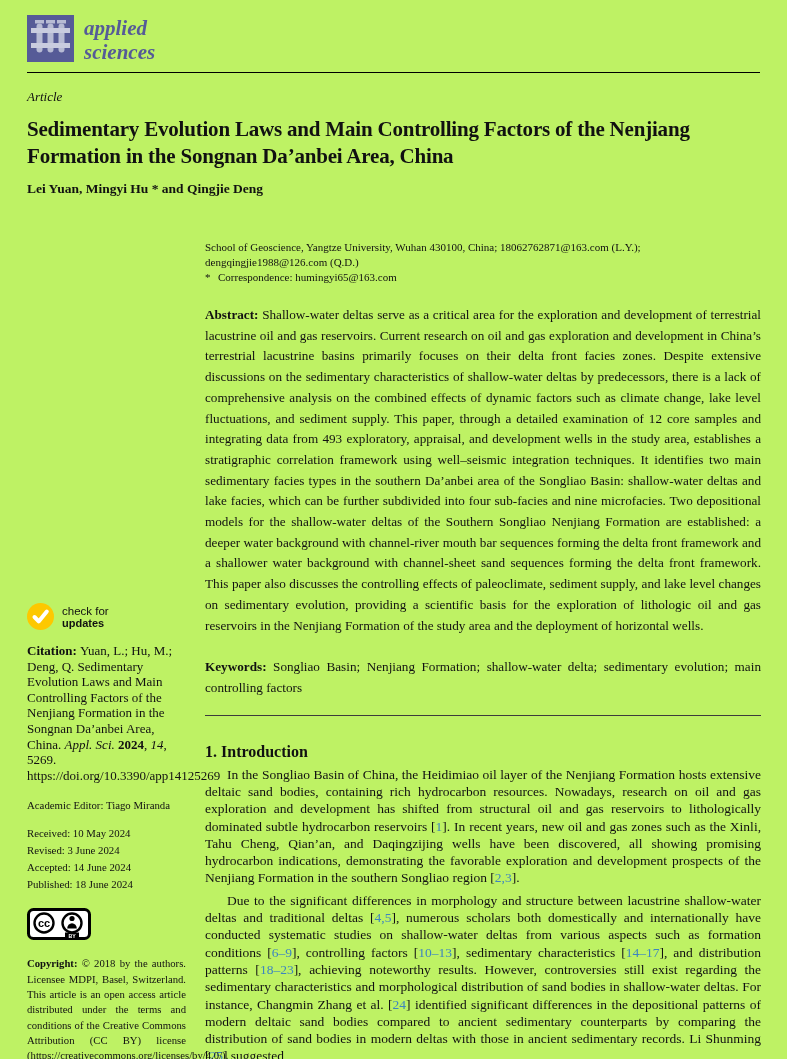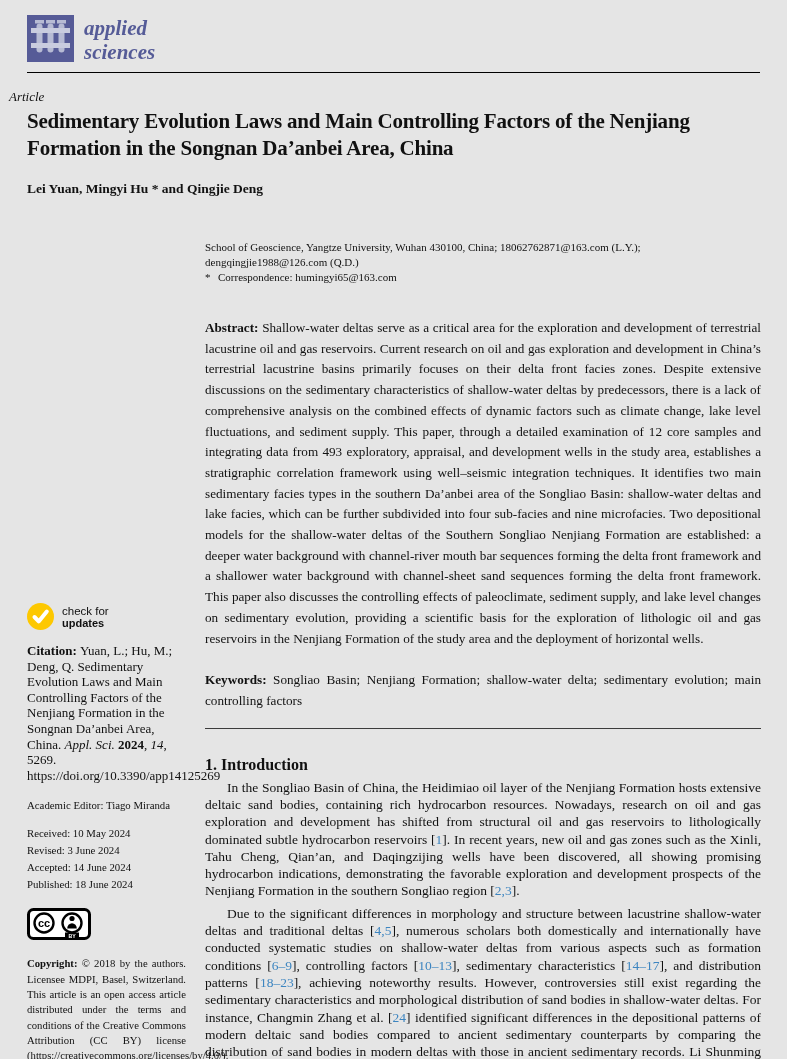--- a/index.html
+++ b/index.html
@@ -1,40 +1,40 @@
 <!DOCTYPE html>
 <html><head>
 <meta charset="utf-8">
 <style>
   * { margin:0; padding:0; box-sizing:border-box; }
   html,body { background:#888; }
   body { font-family:"Liberation Serif", serif; color:#111; }
   .page {
     position:relative; width:787px; height:1059px; margin:0 auto;
-    background:#e5e5e5; overflow:hidden;
+    background:#bef264; overflow:hidden;
   }
 
   
   .journal-logo { position:absolute; left:27px; top:15px; display:flex; align-items:flex-start; cursor:pointer; }
   .logo-icon { width:47px; height:47px; display:block; }
   .logo-text { margin-left:10px; font-style:italic; font-weight:bold; font-size:21px; line-height:24px; color:#555b97; margin-top:1px; }
   .mdpi-logo { position:absolute; left:700px; top:14px; cursor:pointer; }
   .header-rule { position:absolute; left:27px; top:72px; width:733px; height:1.4px; background:#000; }
 
   
-  .article-label { position:absolute; left:9px; top:89px; font-style:italic; font-size:13px; }
-  .paper-title { position:absolute; left:27px; top:108px; width:732px; font-weight:bold; font-size:21px; line-height:26.5px; letter-spacing:-0.2px; }
+  .article-label { position:absolute; left:27px; top:89px; font-style:italic; font-size:13px; }
+  .paper-title { position:absolute; left:27px; top:116px; width:732px; font-weight:bold; font-size:21px; line-height:26.5px; letter-spacing:-0.2px; }
   .authors { position:absolute; left:27px; top:181px; font-weight:bold; font-size:13.5px; }
 
   
   .main-col { position:absolute; left:205px; top:240px; width:556px; }
   .affiliation { font-size:11px; line-height:15px; }
   .correspondence-row { display:flex; font-size:11px; line-height:15px; }
   .corr-marker { width:13px; }
-  .abstract-block { margin-top:33px; font-size:13.2px; line-height:20.7px; text-align:justify; }
+  .abstract-block { margin-top:20px; font-size:13.2px; line-height:20.7px; text-align:justify; }
   .keywords-block { margin-top:21px; font-size:13.2px; line-height:20.7px; text-align:justify; }
   .kw-divider { margin-top:16px; height:1px; background:#3c3c3c; }
   .intro-heading { margin-top:27px; font-weight:bold; font-size:16px; }
   .body-par { margin-top:5px; font-size:13.5px; line-height:17.3px; text-align:justify; text-indent:22px; }
   .ref { color:#3d85c0; }
 
   
   .sidebar { position:absolute; left:27px; top:603px; width:159px; }
   .crossmark { display:flex; align-items:center; cursor:pointer; }
   .crossmark-circle { width:27px; height:27px; flex:0 0 27px; }

